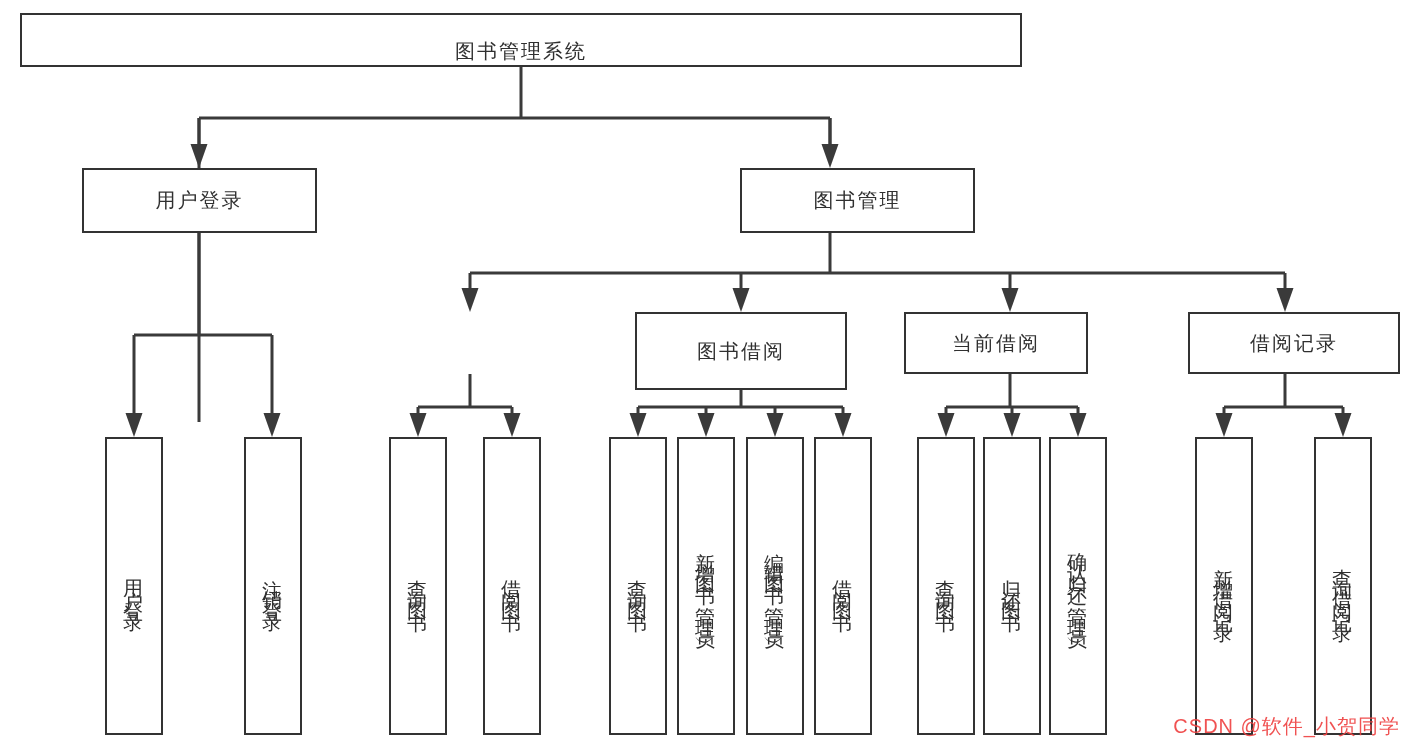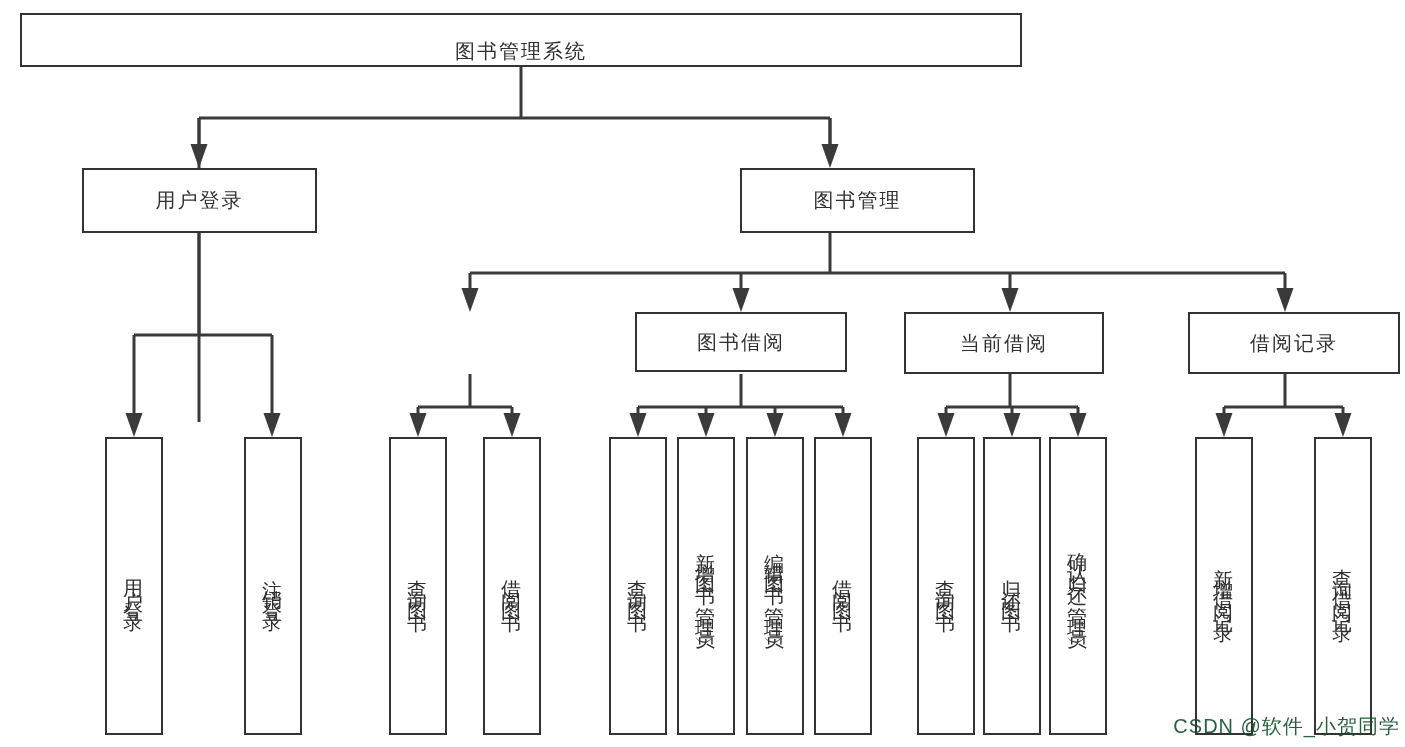--- a/index.html
+++ b/index.html
@@ -14,21 +14,21 @@
     z-index:2;
   }
   .node .lbl { font-size:20px; letter-spacing:2px; white-space:nowrap; }
   
   .vnode .lbl {
     writing-mode:vertical-rl; text-orientation:mixed;
     font-size:20px; letter-spacing:11px; white-space:nowrap;
   }
   .watermark {
     position:absolute; right:5px; top:713px; z-index:3;
-    font-size:20px; letter-spacing:1px; color:#14532d; opacity:0.92;
+    font-size:20px; letter-spacing:1px; color:#ef4444; opacity:0.92;
     white-space:nowrap;
   }
 </style>
 </head>
 <body>
 
 <div class="stage">
 
   <svg class="wires" width="1405" height="747" viewBox="0 0 1405 747" fill="none" stroke="#3a3a3a" stroke-width="3">
 
@@ -89,24 +89,24 @@
     <span class="lbl">图书管理系统</span>
   </div>
 
   <div class="node" style="left:82px; top:168px; width:235px; height:65px;">
     <span class="lbl">用户登录</span>
   </div>
   <div class="node" style="left:712px; top:168px; width:235px; height:65px;margin-left:28px;">
     <span class="lbl">图书管理</span>
   </div>
 
-  <div class="node" style="left:635px; top:312px; width:212px; height:60px;">
+  <div class="node" style="left:635px; top:312px; width:212px; height:78px;">
     <span class="lbl">图书借阅</span>
   </div>
-  <div class="node" style="left:904px; top:312px; width:200px; height:62px;">
+  <div class="node" style="left:904px; top:312px; width:184px; height:62px;">
     <span class="lbl">当前借阅</span>
   </div>
   <div class="node" style="left:1179px; top:312px; width:212px; height:62px;margin-left:9px;">
     <span class="lbl">借阅记录</span>
   </div>
 
   <div class="node vnode" style="left:105px; top:437px; width:58px; height:298px;">
     <span class="lbl">用户登录</span>
   </div>
   <div class="node vnode" style="left:244px; top:437px; width:58px; height:298px;">

